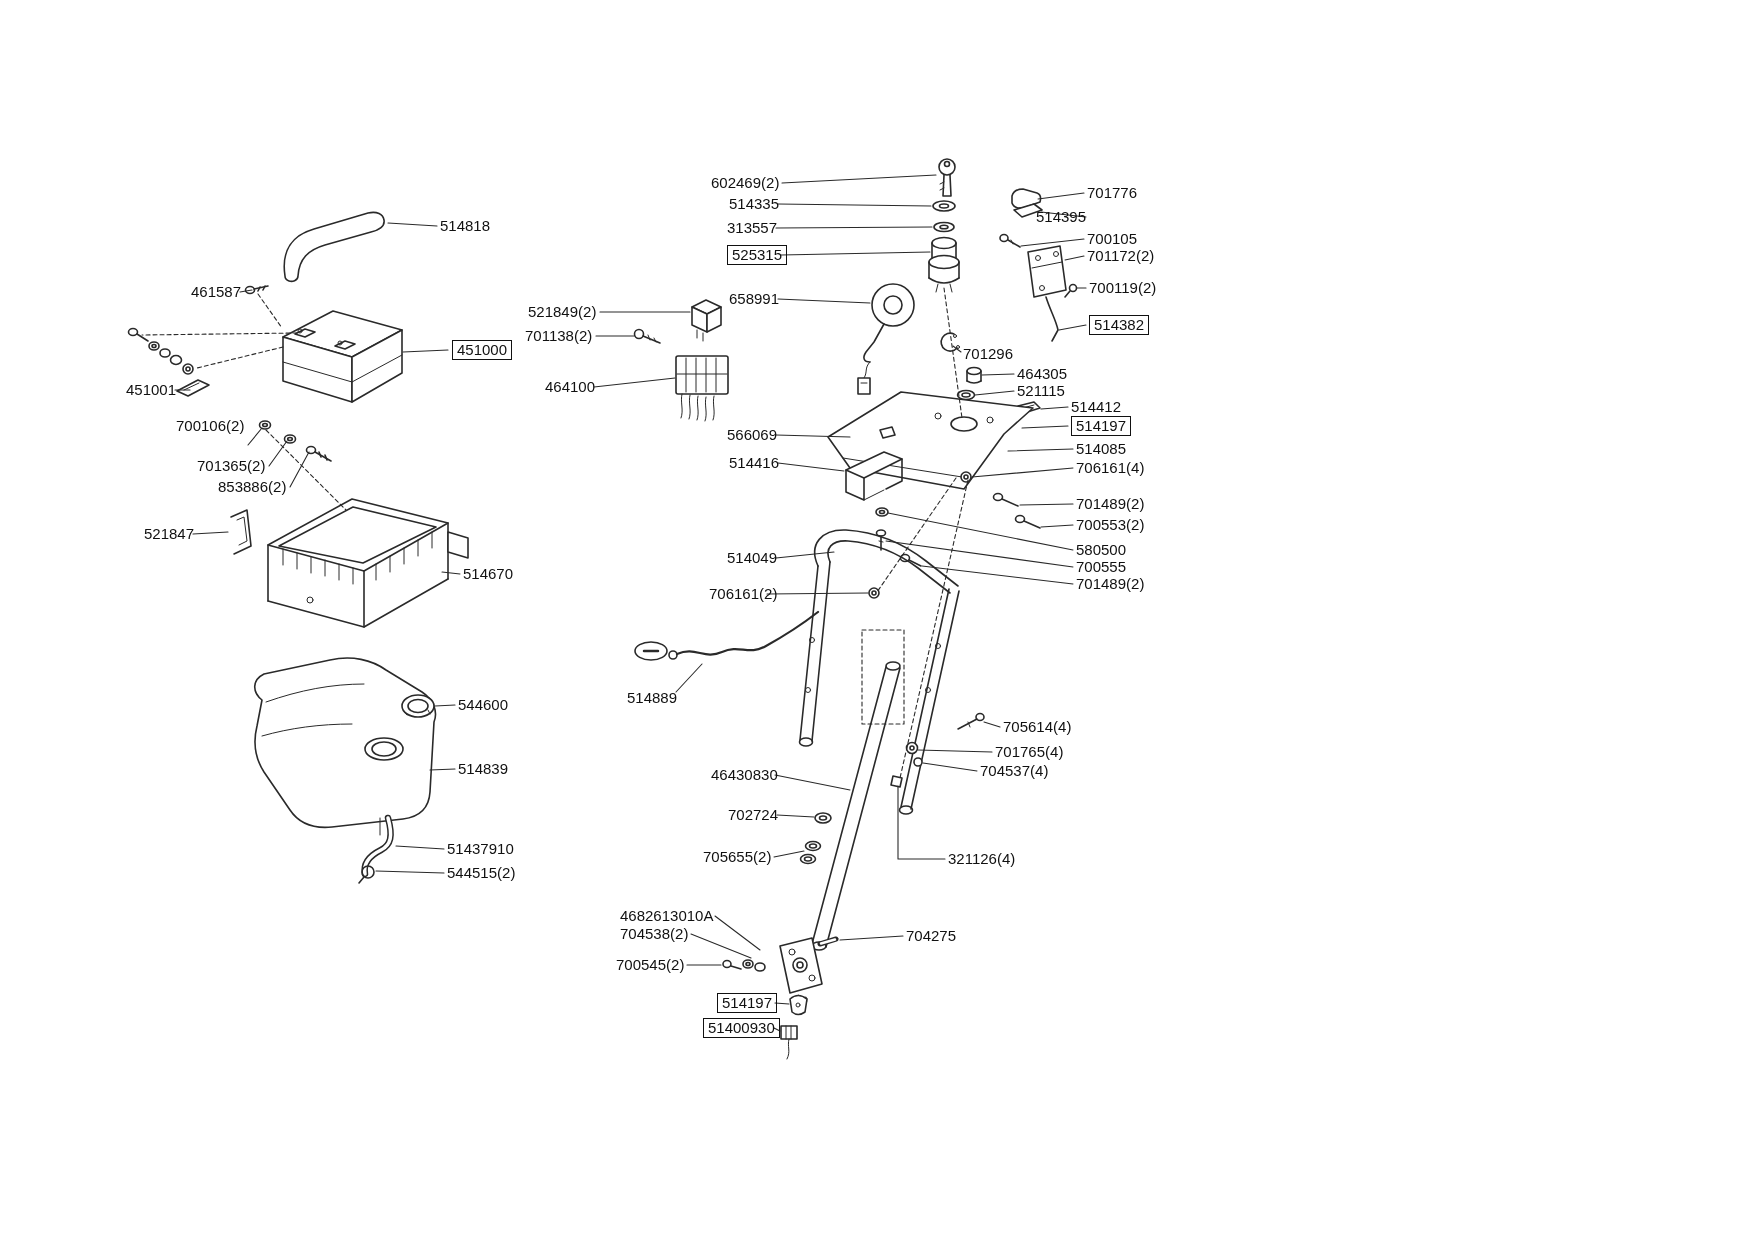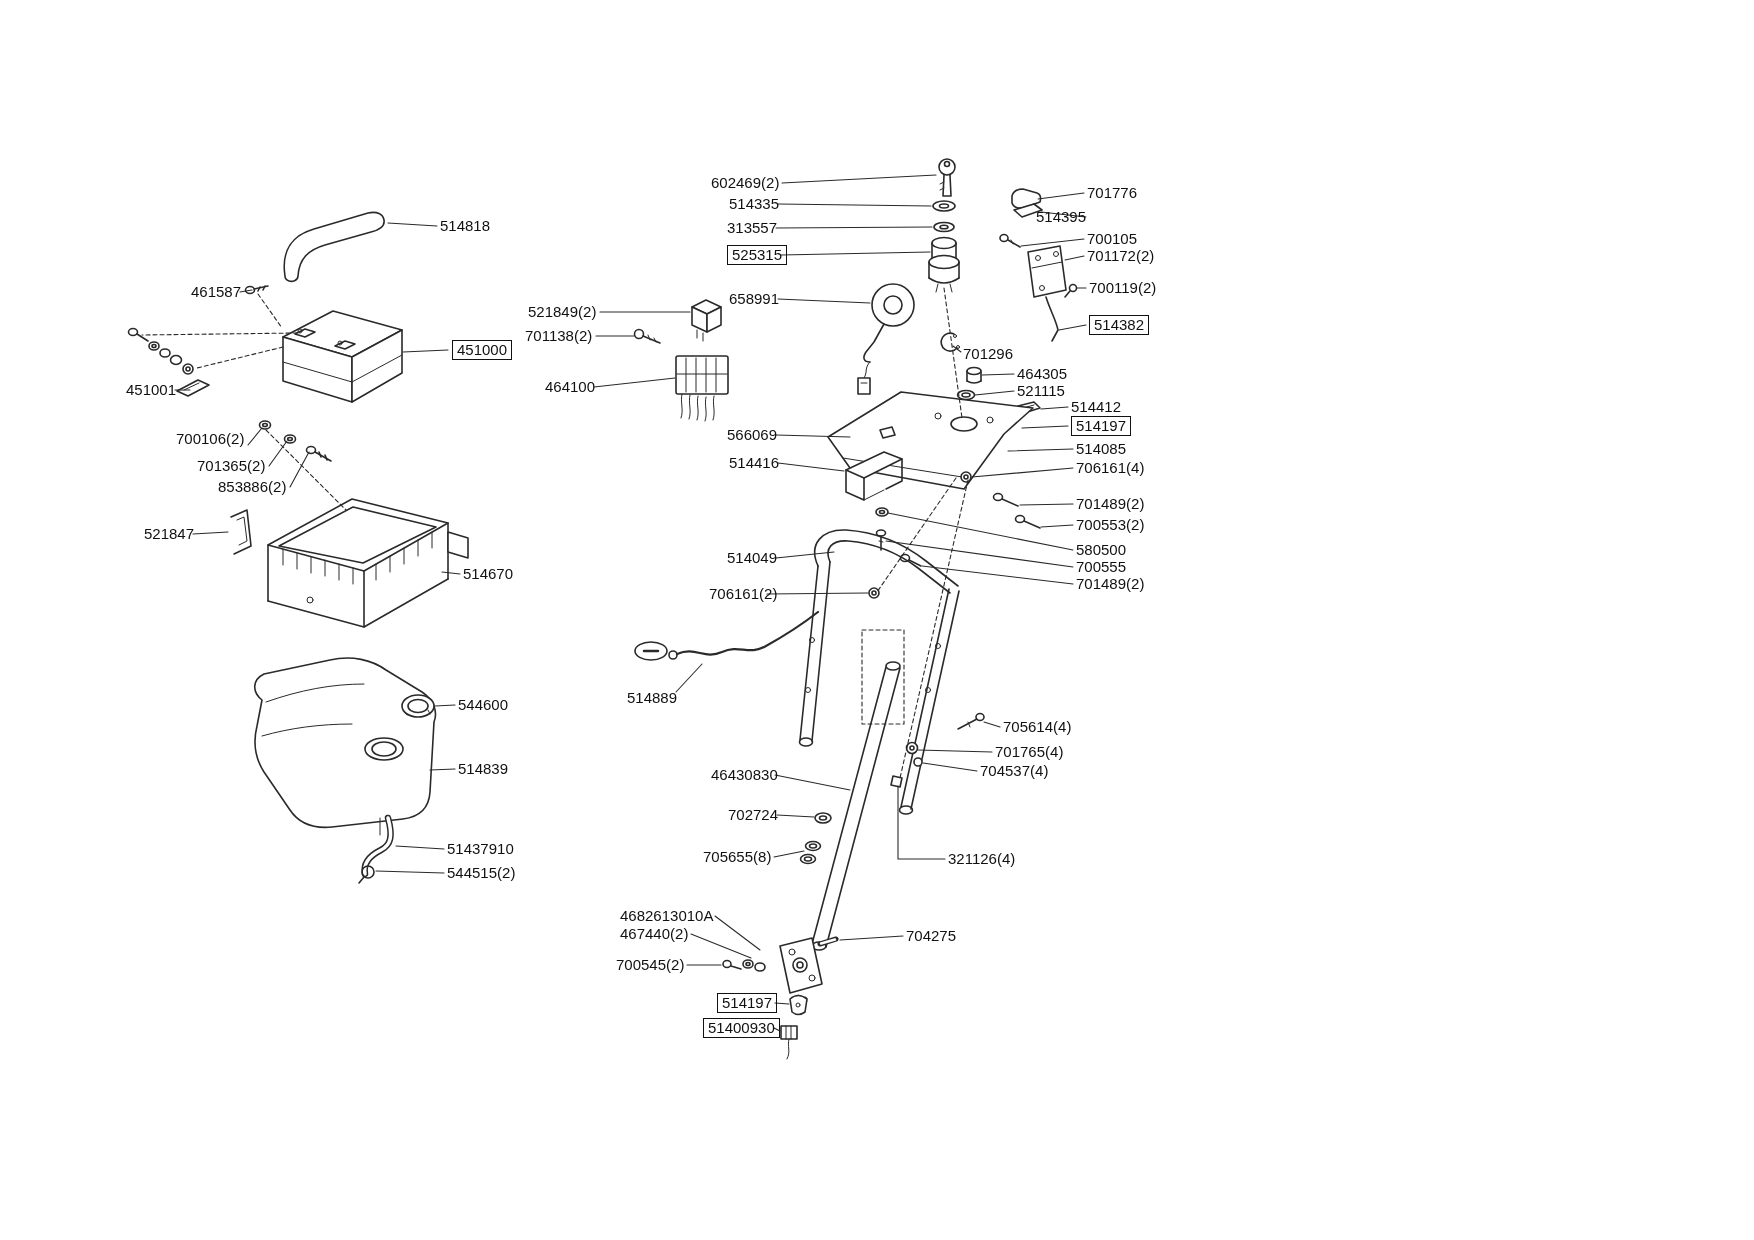--- a/index.html
+++ b/index.html
@@ -460,21 +460,21 @@
     <line x1="840" y1="940" x2="903" y2="936" class="ld"></line>
     <line x1="775" y1="1003" x2="789" y2="1004" class="ld"></line>
     <line x1="774" y1="1028" x2="780" y2="1031" class="ld"></line>
   </g>
 </svg>
 
 <div class="lbl" style="left:440px;top:226px">514818</div>
 <div class="lbl" style="left:191px;top:292px">461587</div>
 <div class="lbl boxed" style="left:452px;top:350px">451000</div>
 <div class="lbl" style="left:126px;top:390px">451001</div>
-<div class="lbl" style="left:176px;top:439px">700106(2)</div>
+<div class="lbl" style="left:176px;top:426px">700106(2)</div>
 <div class="lbl" style="left:197px;top:466px">701365(2)</div>
 <div class="lbl" style="left:218px;top:487px">853886(2)</div>
 <div class="lbl" style="left:144px;top:534px">521847</div>
 <div class="lbl" style="left:463px;top:574px">514670</div>
 <div class="lbl" style="left:458px;top:705px">544600</div>
 <div class="lbl" style="left:458px;top:769px">514839</div>
 <div class="lbl" style="left:447px;top:849px">51437910</div>
 <div class="lbl" style="left:447px;top:873px">544515(2)</div>
 <div class="lbl" style="left:711px;top:183px">602469(2)</div>
 <div class="lbl" style="left:729px;top:204px">514335</div>
@@ -505,22 +505,22 @@
 <div class="lbl" style="left:1076px;top:567px">700555</div>
 <div class="lbl" style="left:1076px;top:584px">701489(2)</div>
 <div class="lbl" style="left:727px;top:558px">514049</div>
 <div class="lbl" style="left:709px;top:594px">706161(2)</div>
 <div class="lbl" style="left:627px;top:698px">514889</div>
 <div class="lbl" style="left:1003px;top:727px">705614(4)</div>
 <div class="lbl" style="left:995px;top:752px">701765(4)</div>
 <div class="lbl" style="left:980px;top:771px">704537(4)</div>
 <div class="lbl" style="left:711px;top:775px">46430830</div>
 <div class="lbl" style="left:728px;top:815px">702724</div>
-<div class="lbl" style="left:703px;top:857px">705655(8)</div>
+<div class="lbl" style="left:703px;top:857px">705655(2)</div>
 <div class="lbl" style="left:948px;top:859px">321126(4)</div>
 <div class="lbl" style="left:620px;top:916px">4682613010A</div>
-<div class="lbl" style="left:620px;top:934px">467440(2)</div>
+<div class="lbl" style="left:620px;top:934px">704538(2)</div>
 <div class="lbl" style="left:616px;top:965px">700545(2)</div>
 <div class="lbl" style="left:906px;top:936px">704275</div>
 <div class="lbl boxed" style="left:717px;top:1003px">514197</div>
 <div class="lbl boxed" style="left:703px;top:1028px">51400930</div>
 
 </div>
 
 </body></html>

